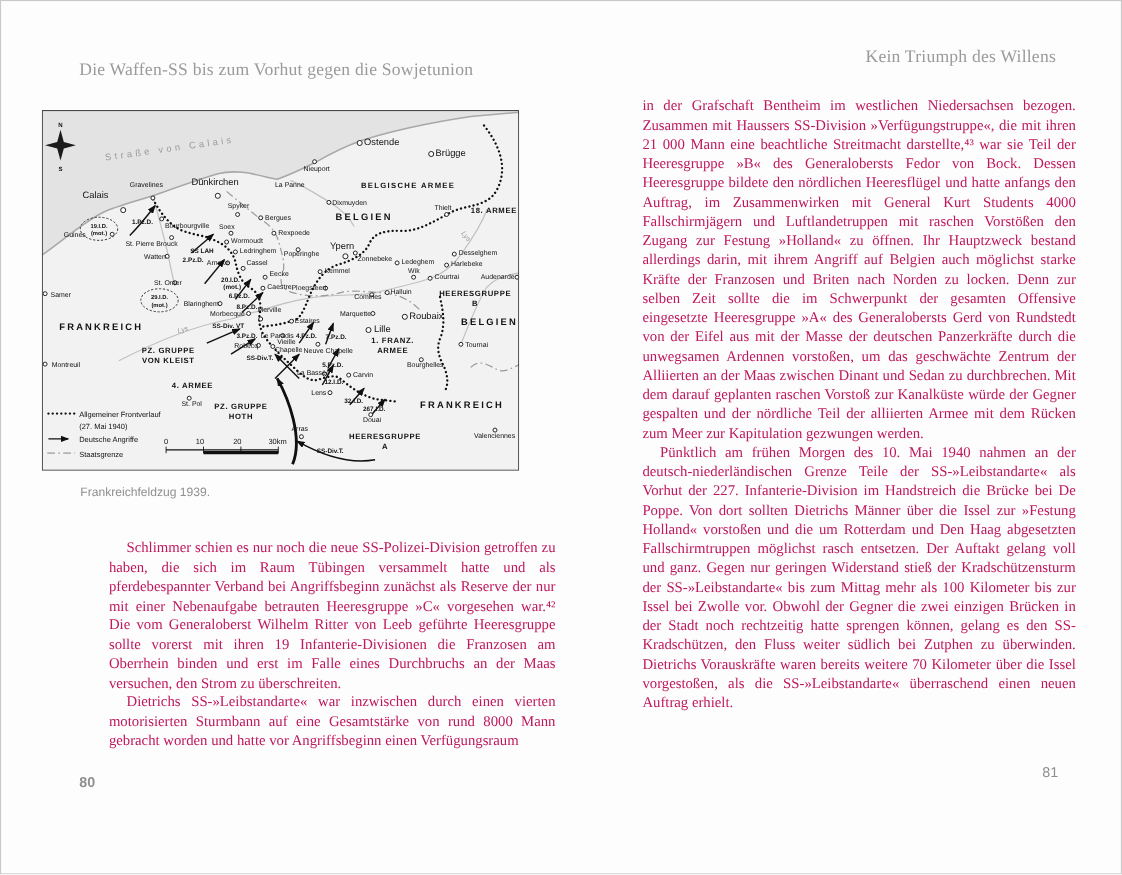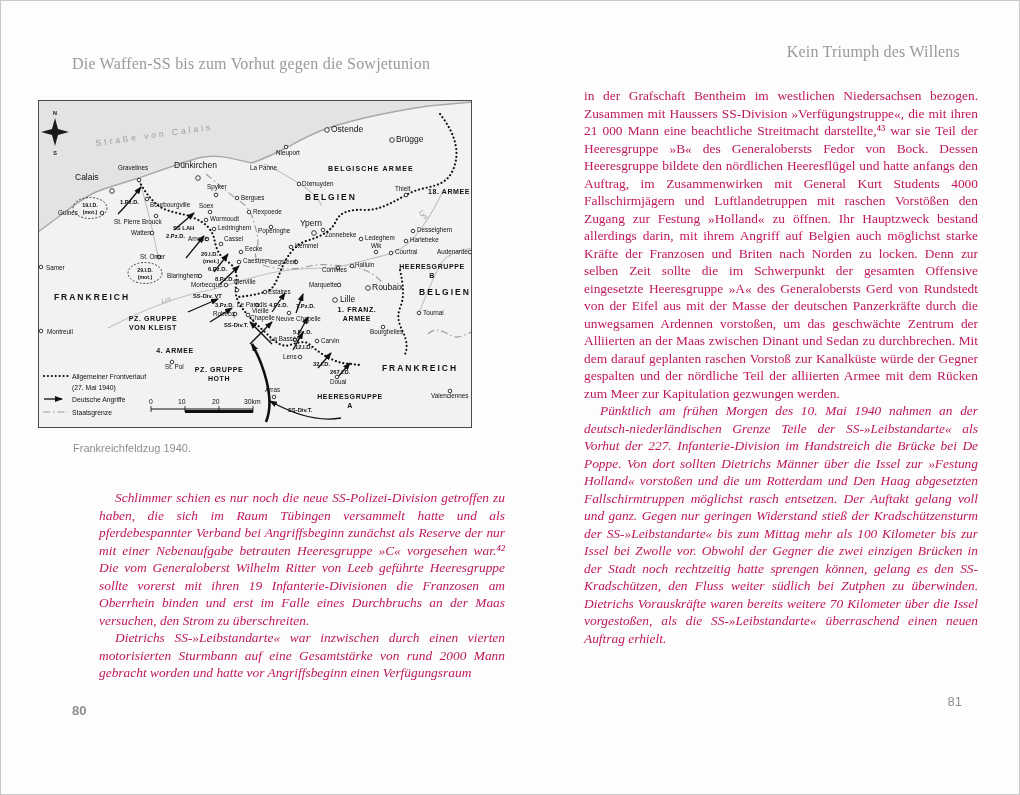--- a/index.html
+++ b/index.html
@@ -4,21 +4,21 @@
 <style>
   html,body{margin:0;padding:0;background:#ffffff;}
   #book{position:relative;width:1020px;height:795px;background:#fdfdfd;outline:1px solid #c9c9c9;outline-offset:-1px;overflow:hidden;font-family:"Liberation Serif",serif;}
   .runhead{position:absolute;font-family:Liberation Serif, serif;font-size:16px;color:#9a9a9a;letter-spacing:.2px;}
   #runhead-left{left:72px;top:55px;}
   #runhead-right{right:60px;top:43px;text-align:right;}
   #map-figure{position:absolute;left:38px;top:100px;width:434px;height:328px;}
   #map-caption{position:absolute;left:73px;top:442px;font-family:"Liberation Sans",sans-serif;font-size:11px;color:#8f8f8f;}
   .body-text{position:absolute;color:#be185d;}
   .body-text p{margin:0;text-align:justify;font-size:13.4px;line-height:17.5px;}
-  .body-text p.indent{text-indent:16px;font-style:italic;}
+  .body-text p.indent{text-indent:16px;}
   #left-body{left:72px;top:489px;width:406px;margin-left:27px;}
   #right-body{left:584px;top:87px;width:394px;}
   .pagenum{position:absolute;font-family:"Liberation Sans",sans-serif;font-size:13px;color:#8f8f8f;}
   #pagenum-left{left:72px;top:703px;font-weight:bold;}
   #pagenum-right{right:58px;top:694px;text-align:right;margin-left:10px;}
   
   svg text{font-family:"Liberation Sans",sans-serif;}
   .front{fill:none;stroke:#101010;stroke-width:2.1;stroke-linecap:round;stroke-dasharray:0.1 3.8;}
   .arrowL{fill:none;stroke:#101010;stroke-width:1.3;}
   .arrowT{fill:none;stroke:#101010;stroke-width:2.6;}
@@ -292,25 +292,25 @@
         <text class="t-leg" x="206" y="304">30km</text>
         <path d="M 113,309 L 215,309" stroke="#101010" stroke-width="1"></path>
         <path d="M 113,306 L 113,312 M 147,306 L 147,312 M 181,306 L 181,312 M 215,306 L 215,312" stroke="#101010" stroke-width="0.8"></path>
         <path d="M 147,311.5 L 215,311.5" stroke="#101010" stroke-width="3"></path>
       </g>
 
       <rect x="0.5" y="0.5" width="433" height="327" fill="none" stroke="#4a4a4a" stroke-width="1"></rect>
     </svg>
   </div>
 
-  <div id="map-caption">Frankreichfeldzug 1940.</div>
+  <div id="map-caption">Frankreichfeldzug 1939.</div>
 
   <div id="left-body" class="body-text">
     <p class="indent">Schlimmer schien es nur noch die neue SS-Polizei-Division getroffen zu haben, die sich im Raum Tübingen versammelt hatte und als pferdebespannter Verband bei Angriffsbeginn zunächst als Reserve der nur mit einer Nebenaufgabe betrauten Heeresgruppe »C« vorgesehen war.⁴² Die vom Generaloberst Wilhelm Ritter von Leeb geführte Heeresgruppe sollte vorerst mit ihren 19 Infanterie-Divisionen die Franzosen am Oberrhein binden und erst im Falle eines Durchbruchs an der Maas versuchen, den Strom zu überschreiten.</p>
-    <p class="indent">Dietrichs SS-»Leibstandarte« war inzwischen durch einen vierten motorisierten Sturmbann auf eine Gesamtstärke von rund 2000 Mann gebracht worden und hatte vor Angriffsbeginn einen Verfügungsraum</p>
+    <p class="indent">Dietrichs SS-»Leibstandarte« war inzwischen durch einen vierten motorisierten Sturmbann auf eine Gesamtstärke von rund 8000 Mann gebracht worden und hatte vor Angriffsbeginn einen Verfügungsraum</p>
   </div>
 
   <div id="right-body" class="body-text">
     <p>in der Grafschaft Bentheim im westlichen Niedersachsen bezogen. Zusammen mit Haussers SS-Division »Verfügungstruppe«, die mit ihren 21 000 Mann eine beachtliche Streitmacht darstellte,⁴³ war sie Teil der Heeresgruppe »B« des Generalobersts Fedor von Bock. Dessen Heeresgruppe bildete den nördlichen Heeresflügel und hatte anfangs den Auftrag, im Zusammenwirken mit General Kurt Students 4000 Fallschirmjägern und Luftlandetruppen mit raschen Vorstößen den Zugang zur Festung »Holland« zu öffnen. Ihr Hauptzweck bestand allerdings darin, mit ihrem Angriff auf Belgien auch möglichst starke Kräfte der Franzosen und Briten nach Norden zu locken. Denn zur selben Zeit sollte die im Schwerpunkt der gesamten Offensive eingesetzte Heeresgruppe »A« des Generalobersts Gerd von Rundstedt von der Eifel aus mit der Masse der deutschen Panzerkräfte durch die unwegsamen Ardennen vorstoßen, um das geschwächte Zentrum der Alliierten an der Maas zwischen Dinant und Sedan zu durchbrechen. Mit dem darauf geplanten raschen Vorstoß zur Kanalküste würde der Gegner gespalten und der nördliche Teil der alliierten Armee mit dem Rücken zum Meer zur Kapitulation gezwungen werden.</p>
     <p class="indent">Pünktlich am frühen Morgen des 10. Mai 1940 nahmen an der deutsch-niederländischen Grenze Teile der SS-»Leibstandarte« als Vorhut der 227. Infanterie-Division im Handstreich die Brücke bei De Poppe. Von dort sollten Dietrichs Männer über die Issel zur »Festung Holland« vorstoßen und die um Rotterdam und Den Haag abgesetzten Fallschirmtruppen möglichst rasch entsetzen. Der Auftakt gelang voll und ganz. Gegen nur geringen Widerstand stieß der Kradschützensturm der SS-»Leibstandarte« bis zum Mittag mehr als 100 Kilometer bis zur Issel bei Zwolle vor. Obwohl der Gegner die zwei einzigen Brücken in der Stadt noch rechtzeitig hatte sprengen können, gelang es den SS-Kradschützen, den Fluss weiter südlich bei Zutphen zu überwinden. Dietrichs Vorauskräfte waren bereits weitere 70 Kilometer über die Issel vorgestoßen, als die SS-»Leibstandarte« überraschend einen neuen Auftrag erhielt.</p>
   </div>
 
   <div id="pagenum-left" class="pagenum">80</div>
   <div id="pagenum-right" class="pagenum">81</div>
 

